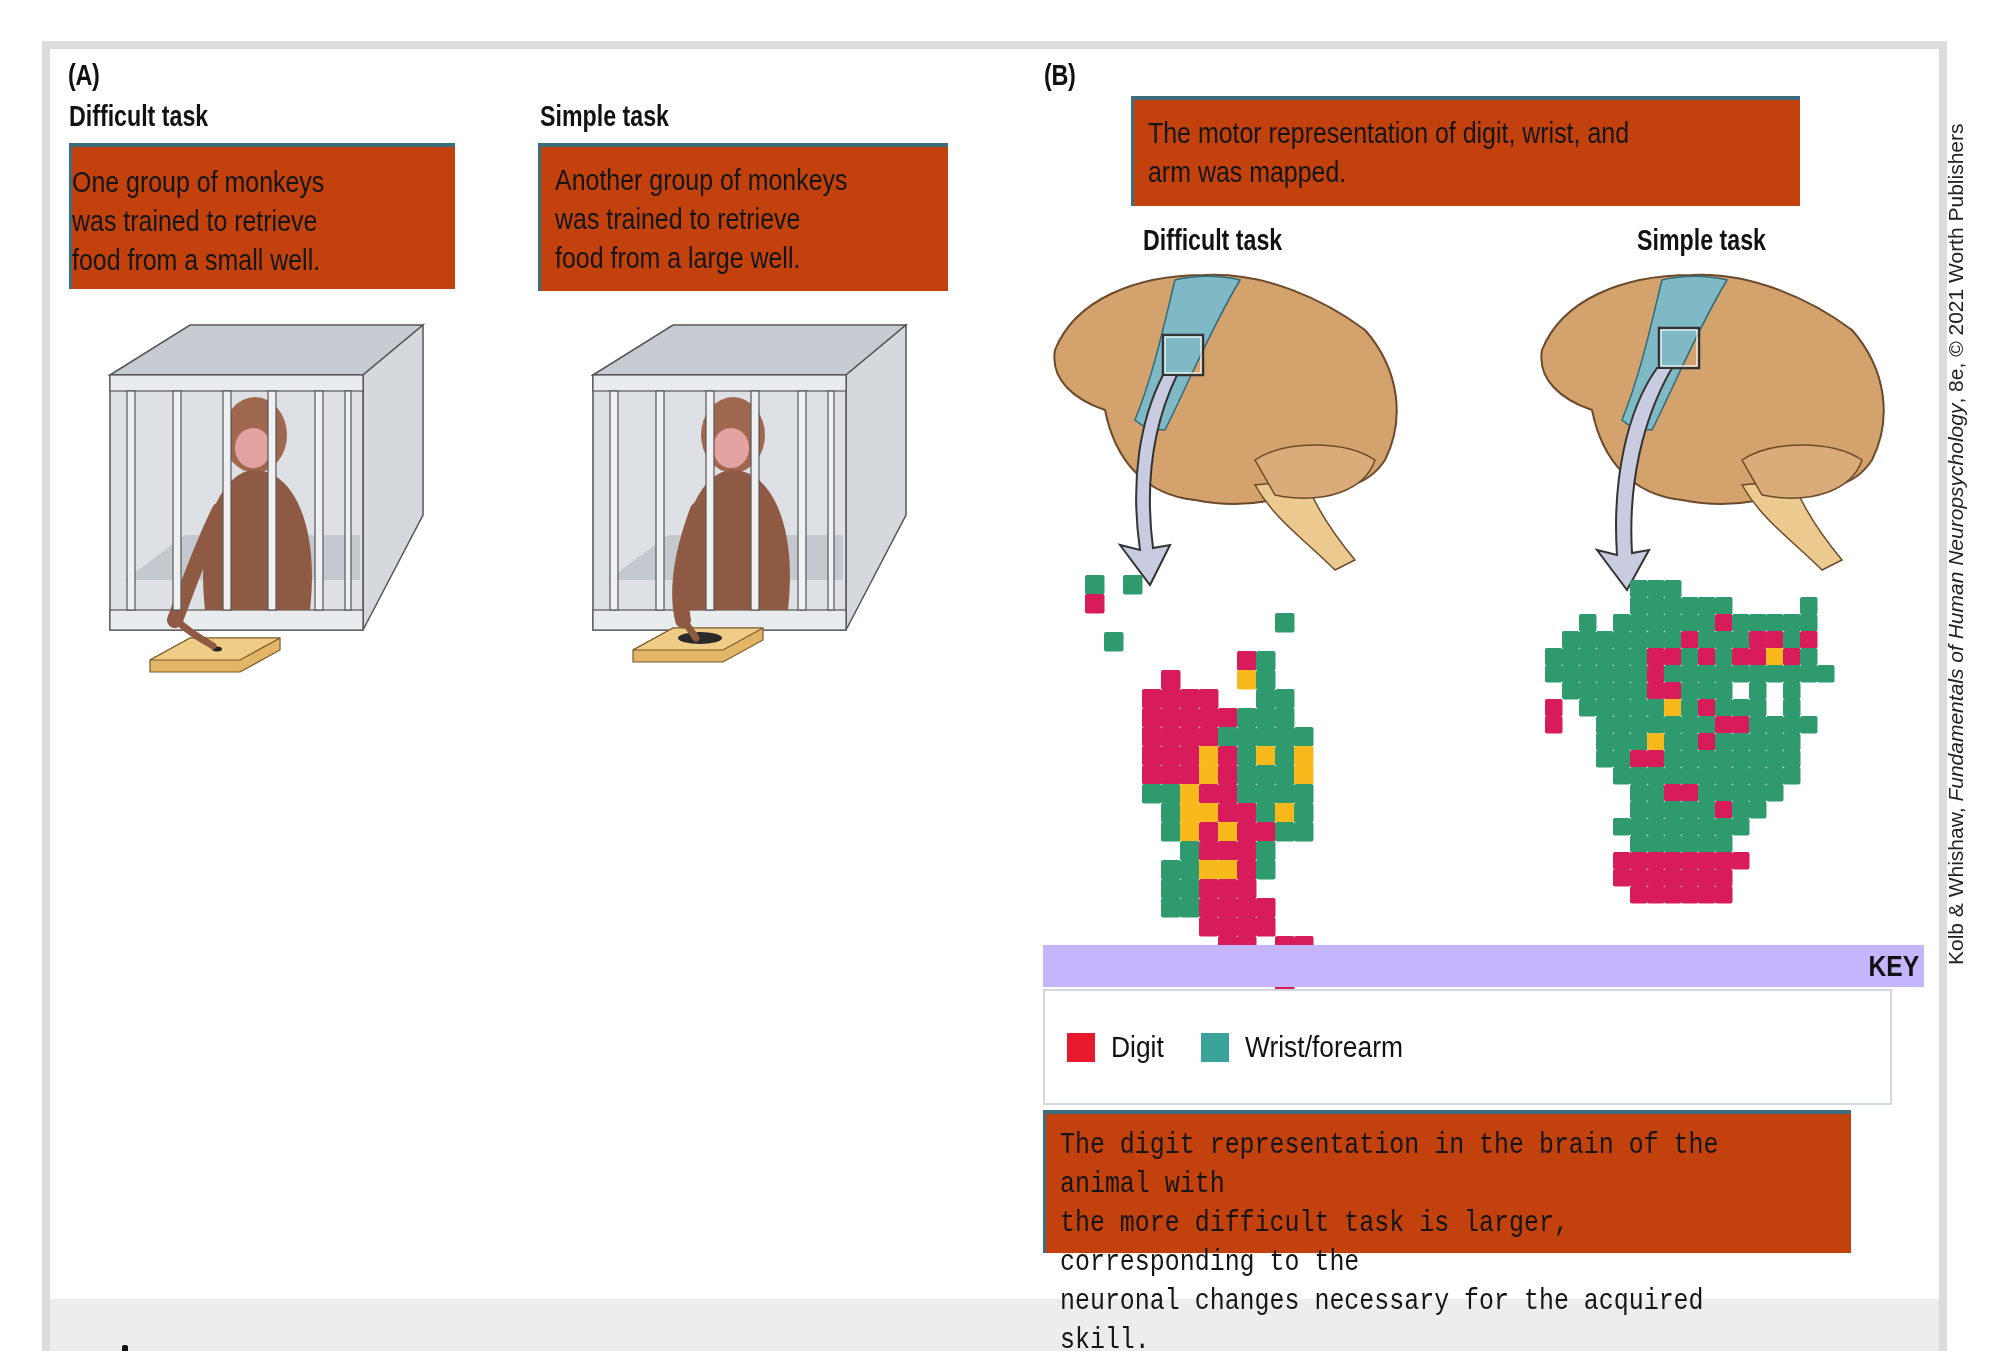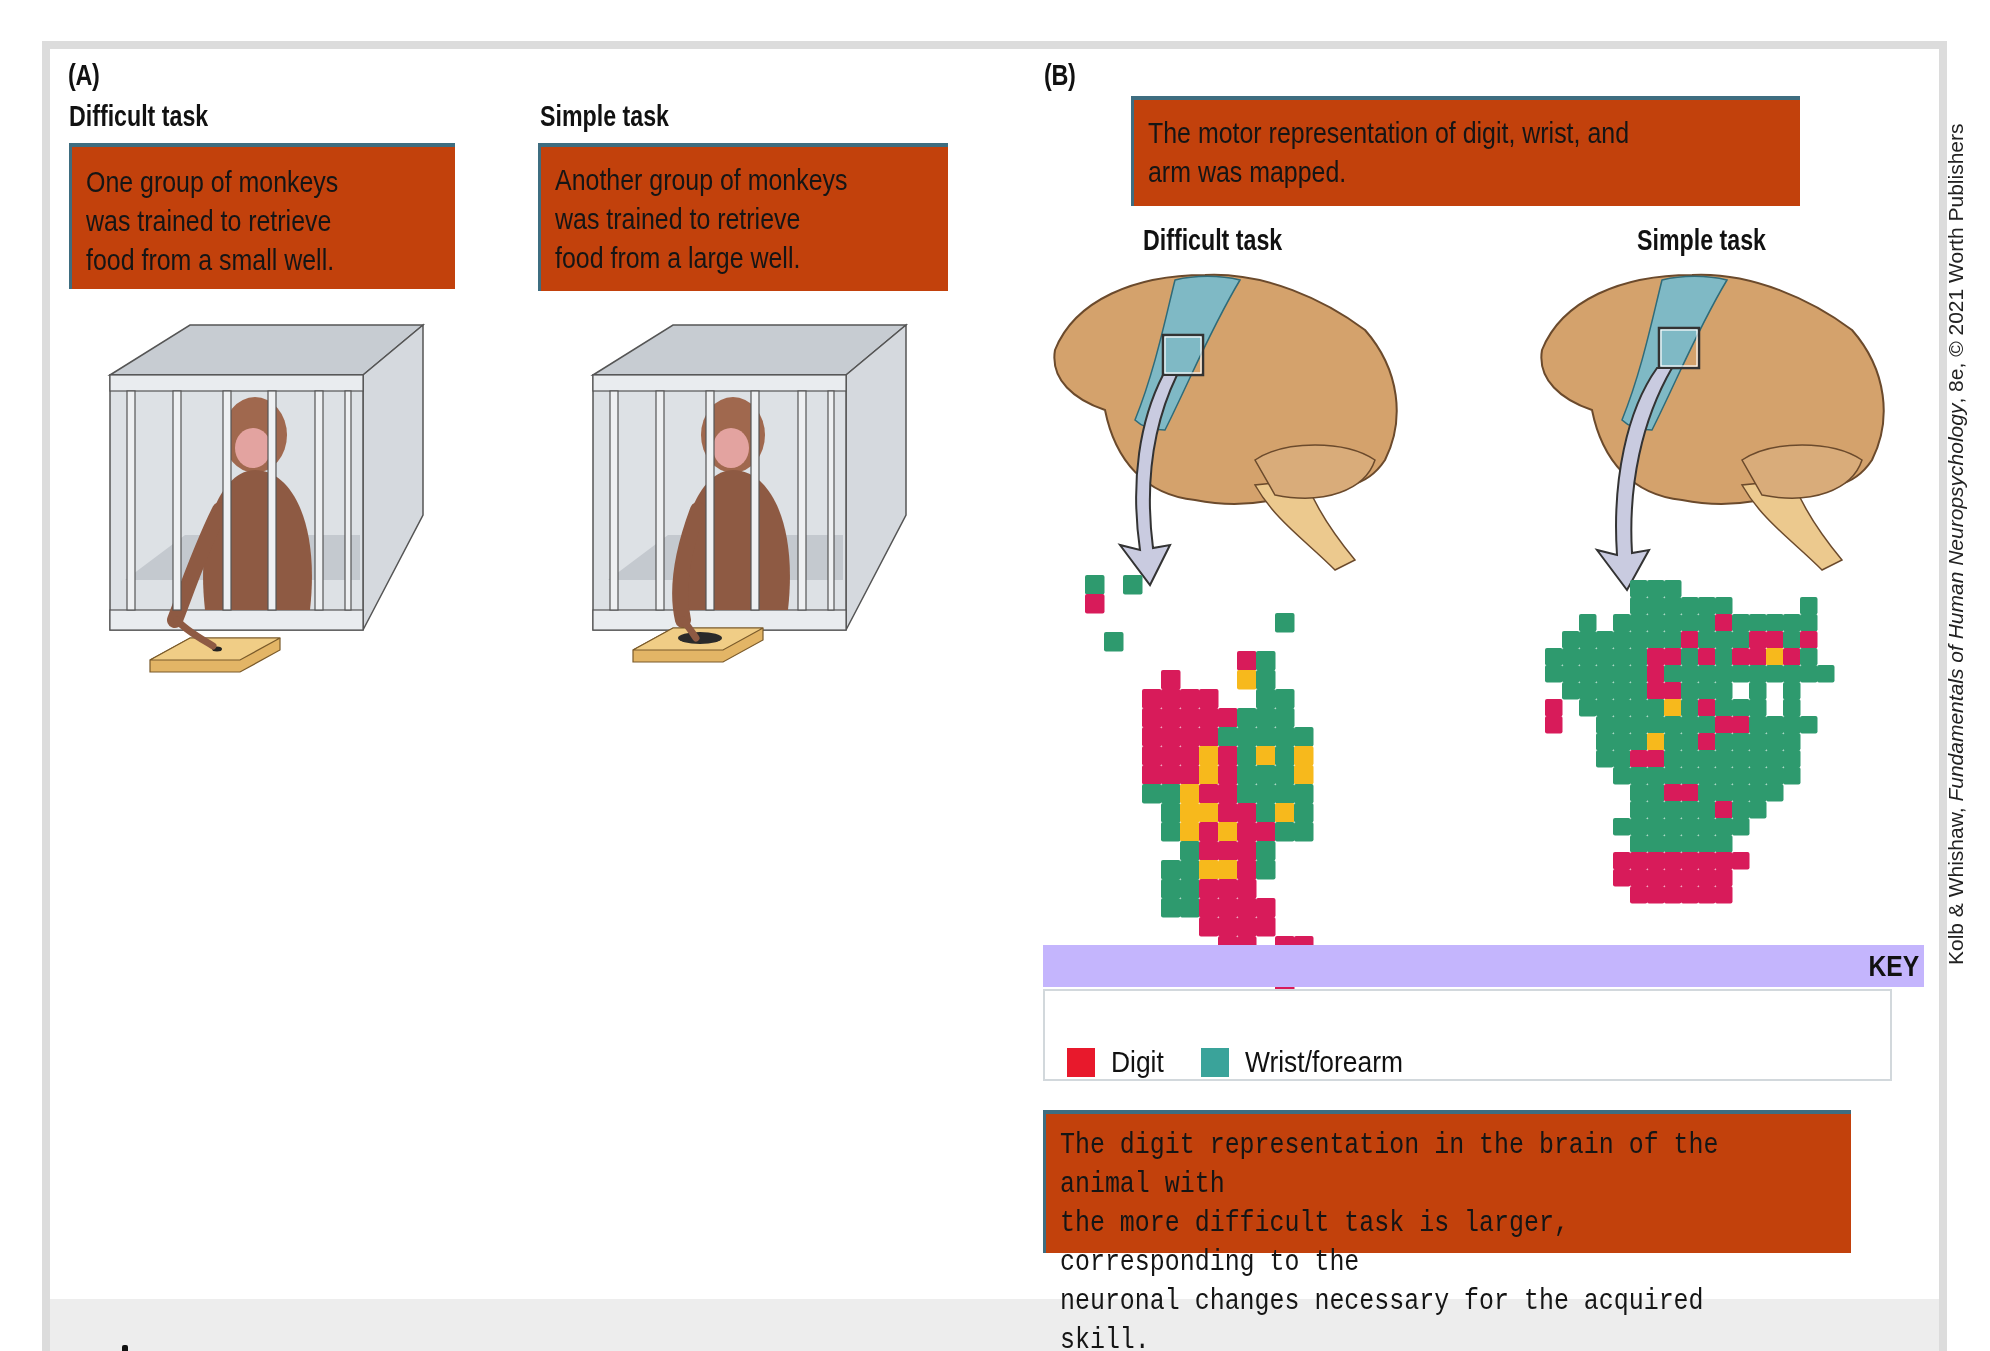--- a/index.html
+++ b/index.html
@@ -52,42 +52,42 @@
   .credit i { font-style: italic; }
   .key-header {
     position: absolute; left: 1043px; top: 945px; width: 849px; height: 42px;
     background: #c4b5fd; text-align: right; padding-left: 32px;
   }
   .key-header span {
     display: inline-block; font-weight: bold; font-size: 29px; line-height: 42px;
     transform: scaleX(0.85);
   }
   .key-box {
-    position: absolute; left: 1043px; top: 989px; width: 849px; height: 92px;
+    position: absolute; left: 1043px; top: 989px; width: 849px; height: 116px;
     border: 2px solid #d2d8dc; box-sizing: border-box; background: #fff;
-    display: flex; align-items: flex-end; padding-left: 22px;
+    display: flex; align-items: center; padding-left: 22px;
   }
   .key-item { display: flex; align-items: center; margin-right: 30px; }
   .swatch { width: 28px; height: 29px; margin-right: 16px; }
   .key-label { font-size: 30px; transform: scaleX(0.88); transform-origin: left center; white-space: nowrap; }
   svg { position: absolute; overflow: visible; }
 </style>
 </head>
 <body>
 
 <div class="frame"></div>
 <div class="panel"></div>
 <div class="footer"></div>
 <div class="footer-glyph"></div>
 
 <div class="abs panel-letter" style="left:68px; top:58px;">(A)</div>
 <div class="abs task-heading" style="left:69px; top:100px;">Difficult task</div>
 <div class="abs task-heading" style="left:540px; top:100px;">Simple task</div>
 
-<div class="caption" style="left:69px; top:143px; width:386px; height:146px; padding:16px 0 0 14px;">
+<div class="caption" style="left:69px; top:143px; width:386px; height:146px; padding:16px 0 0 0;">
   <p>One group of monkeys
 was trained to retrieve
 food from a small well.</p>
 </div>
 <div class="caption" style="left:538px; top:143px; width:410px; height:148px; padding:14px 0 0 14px;">
   <p>Another group of monkeys
 was trained to retrieve
 food from a large well.</p>
 </div>
 

